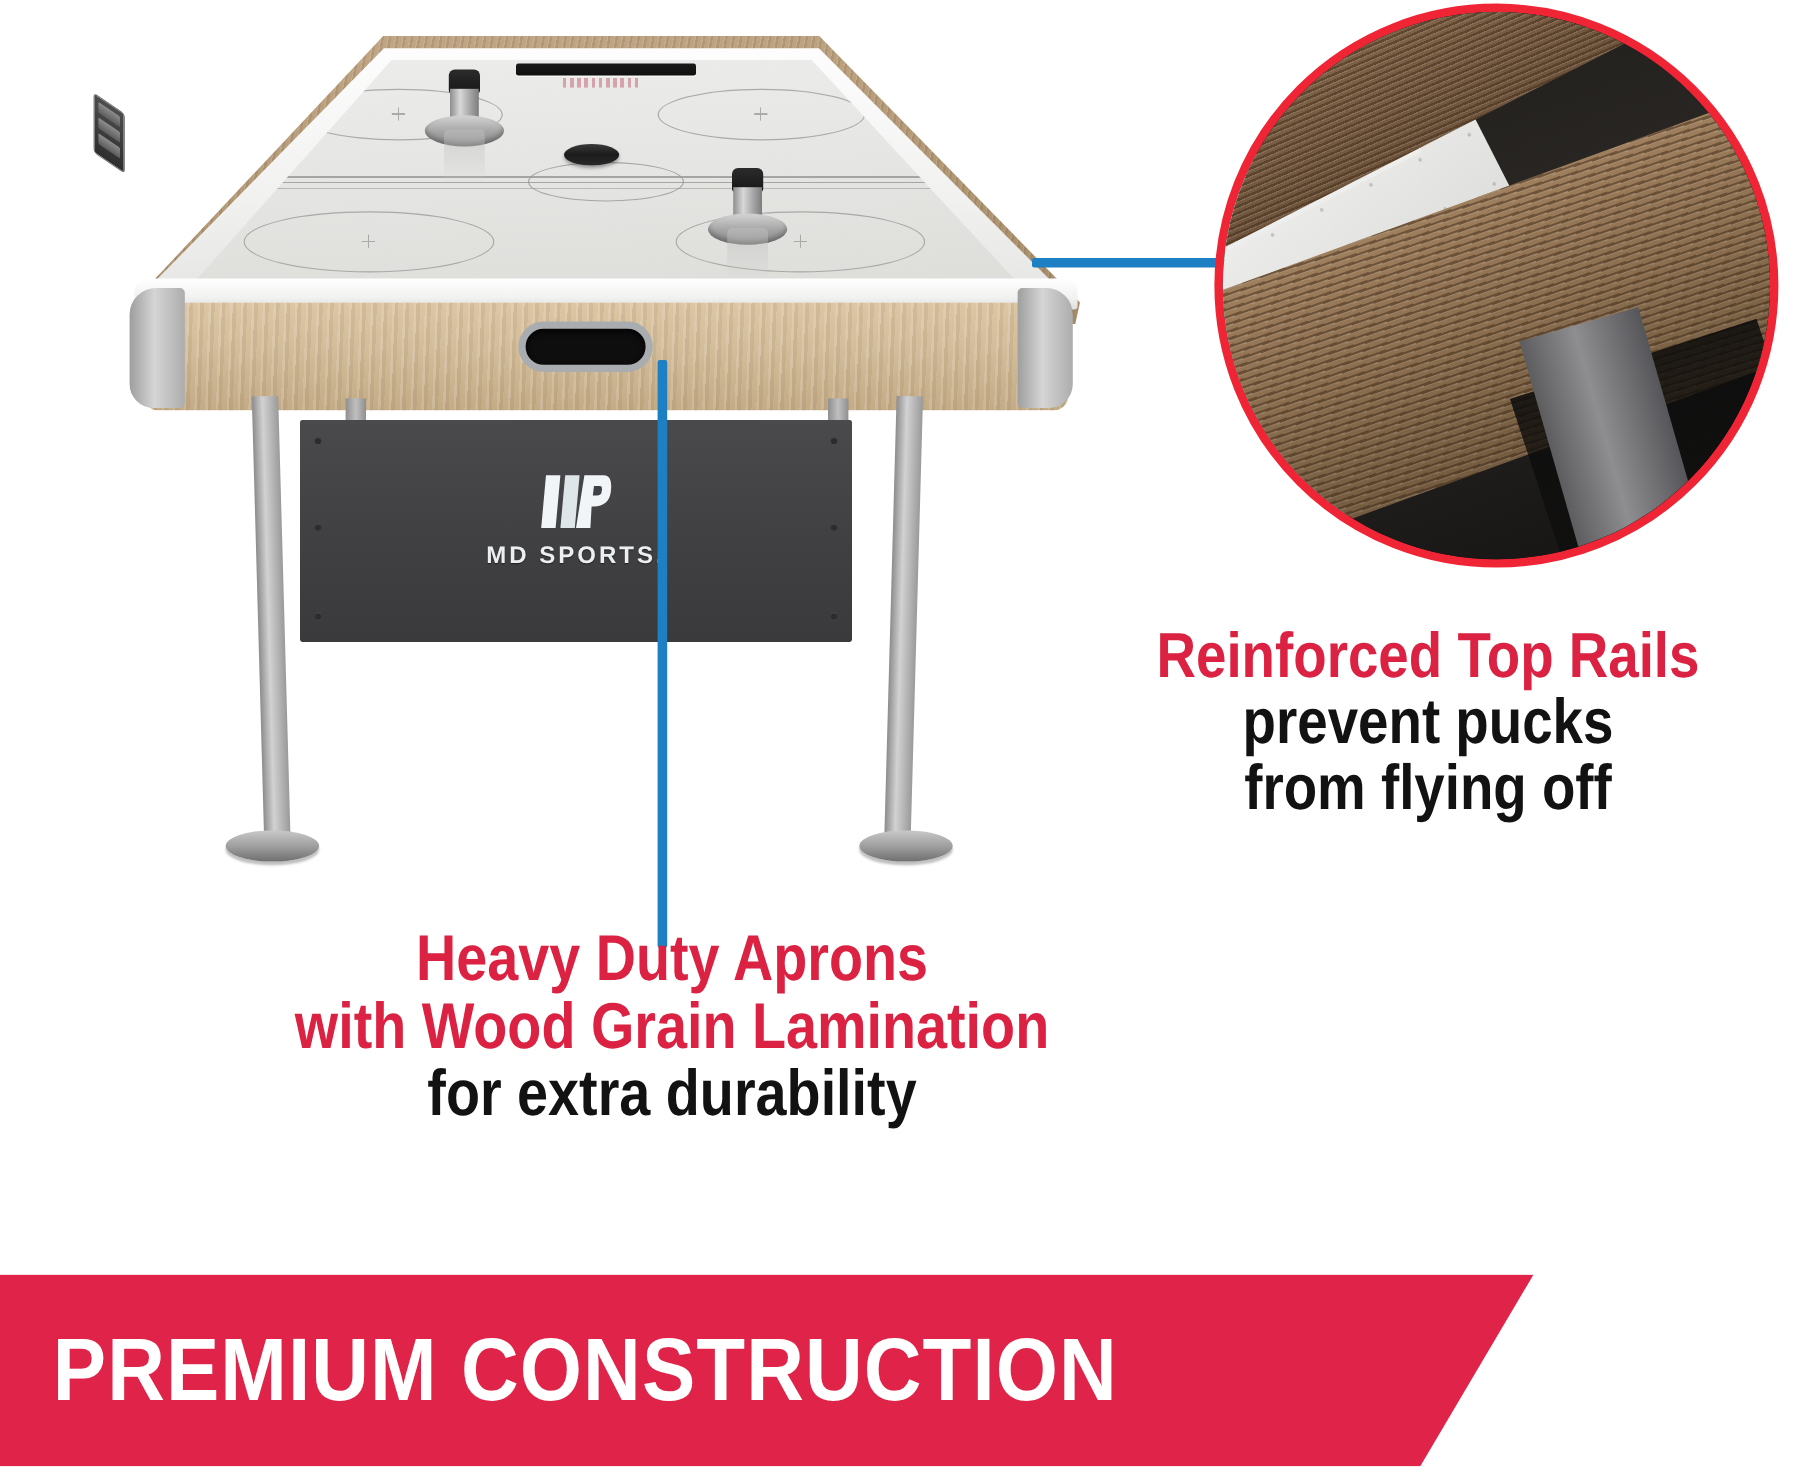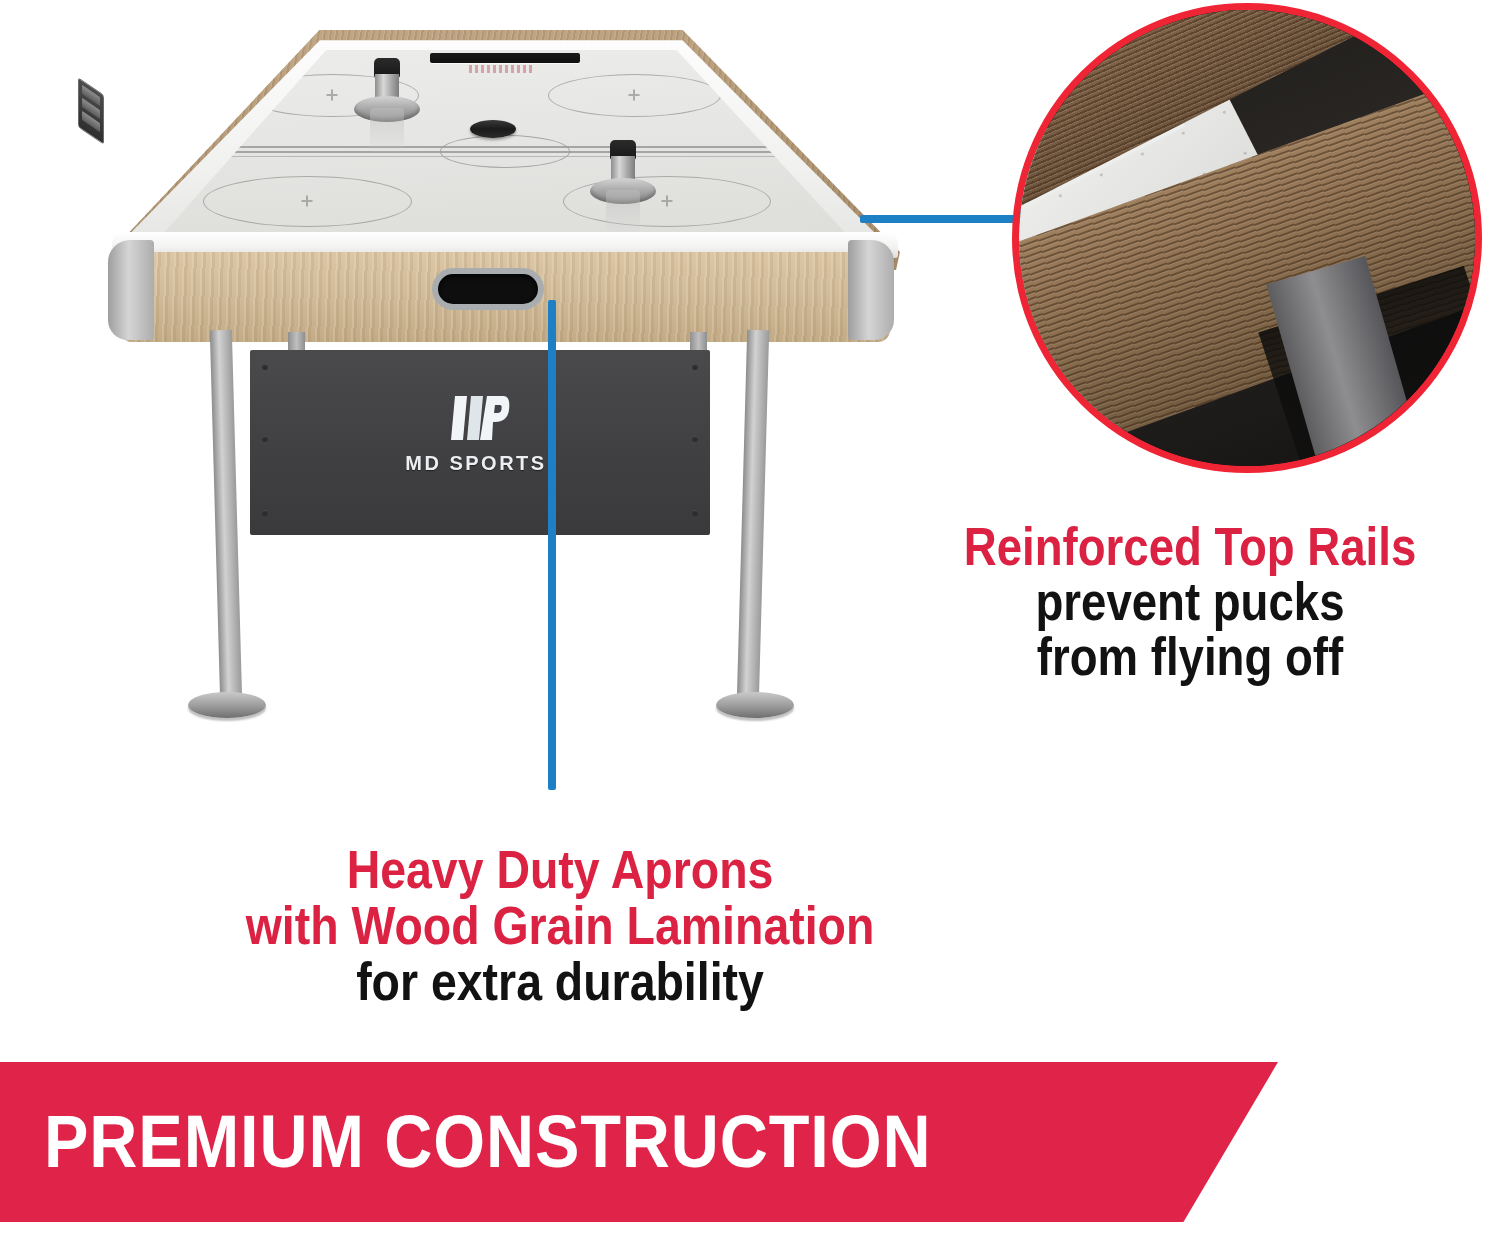--- a/index.html
+++ b/index.html
@@ -265,21 +265,21 @@
   .ct-black {
     color: #121212; font-weight: 700;
     font-family: "Liberation Sans Narrow", "Liberation Sans", sans-serif;
     transform: scaleX(.86); transform-origin: center;
   }
 
   #text-top-rails { left: 880px; top: 496px; width: 620px; margin-top: 22px; }
   #text-top-rails .ct-red   { font-size: 53px; }
   #text-top-rails .ct-black { font-size: 53px; }
 
-  #text-aprons { left: 60px; top: 840px; width: 1000px; }
+  #text-aprons { left: 60px; top: 770px; width: 1000px; }
   #text-aprons .ct-red   { font-size: 54px; }
   #text-aprons .ct-black { font-size: 54px; }
 
   .tl { display: block; margin: 2px 0; white-space: nowrap; }
 
   
   #bottom-banner {
     position: absolute; left: 0; top: 1062px; width: 1278px; height: 160px;
     background: #e02348;
     clip-path: polygon(0 0, 100% 0, 92.6% 100%, 0 100%);

